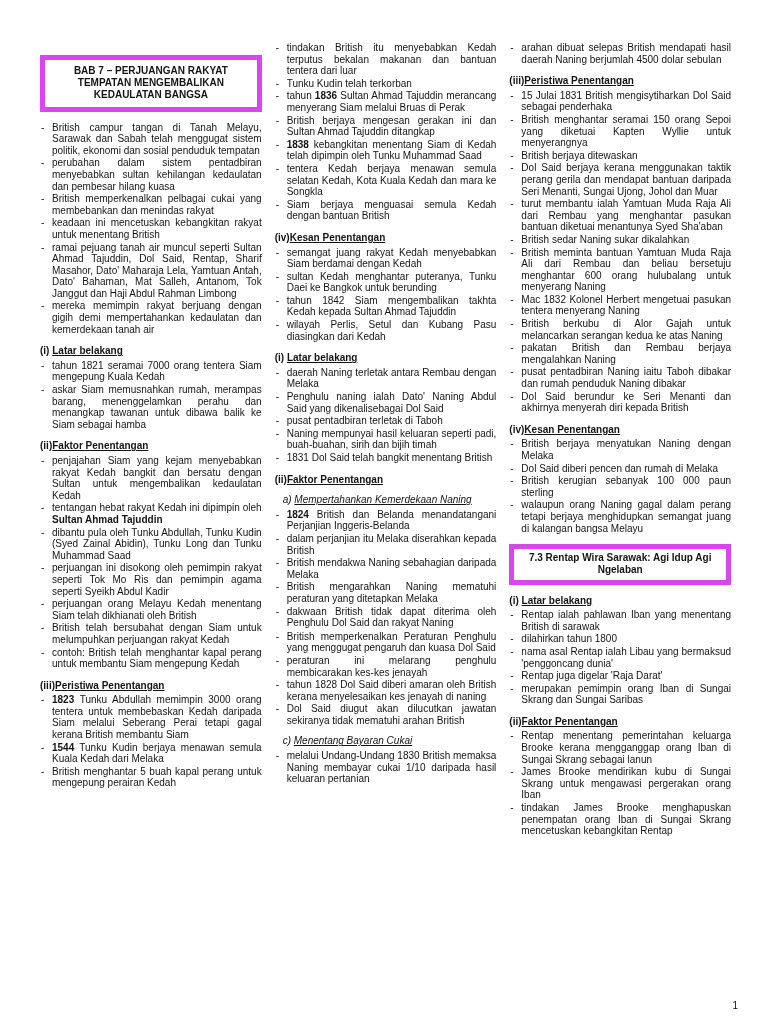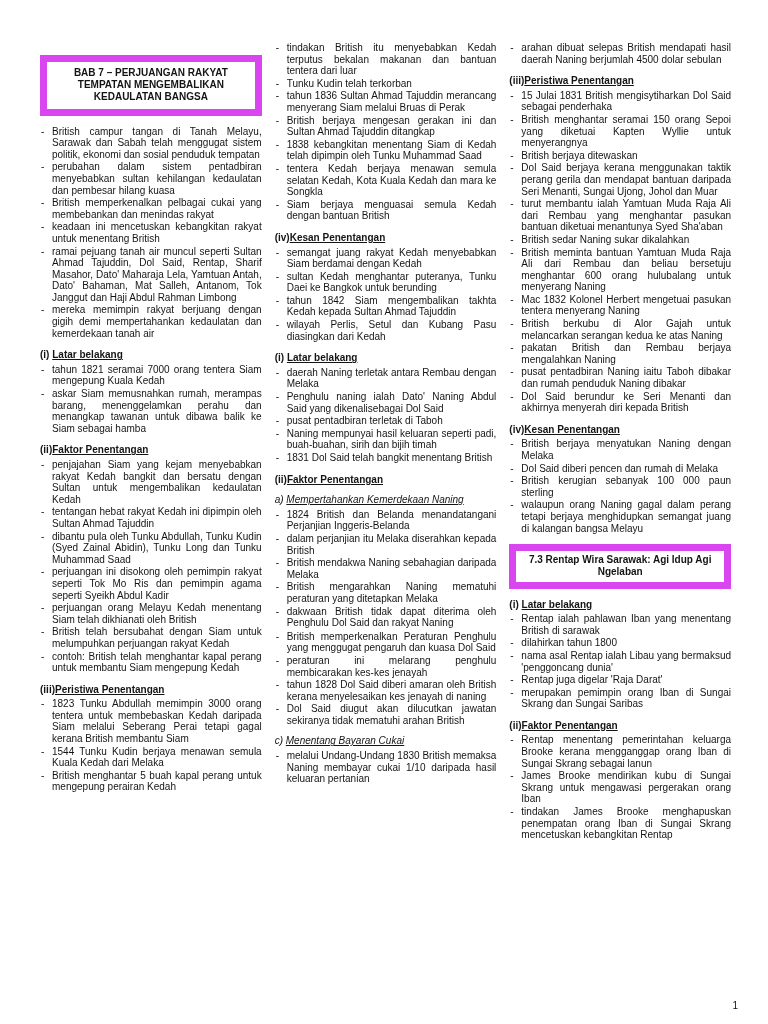--- a/index.html
+++ b/index.html
@@ -5,33 +5,33 @@
   html,body{margin:0;padding:0;}
   body{
     width:768px;height:1024px;background:#ffffff;
     font-family:"Liberation Sans","DejaVu Sans",sans-serif;
     color:#141414;
   }
   #page{position:relative;width:768px;height:1024px;background:#fff;overflow:hidden;}
   #columns{display:flex;gap:13px;padding:42px 37px 0 40px;align-items:flex-start;}
   .col{flex:1 1 0;min-width:0;font-size:10px;line-height:1.16;text-align:justify;}
   .box{
-    border:7px solid #d946ef;font-weight:bold;text-align:center;
+    border:5px solid #d946ef;font-weight:bold;text-align:center;
     padding:3px 5px;margin:10px 0 10px 0;line-height:1.22;
   }
   .box.titlebox{margin-top:13px;padding:5px 6px;}
   .box .box-sub{font-weight:normal;}
   .heading{font-weight:bold;text-align:left;margin:10px 0 3px 0;}
   .heading .h-label{text-decoration:underline;}
-  .subheading{font-style:italic;text-align:left;margin:9px 0 3px 0;}
+  .subheading{font-style:italic;text-align:left;margin:9px 0 3px 8px;}
   .subheading .sh-label{text-decoration:underline;}
   .bullets{margin:0 0 2px 0;}
   .bullet{position:relative;padding-left:12px;margin:0 0 1px 0;}
   .bullet .marker{position:absolute;left:1px;top:0;}
-  b{font-weight:normal;}
+  b{font-weight:bold;}
   #page-num{position:absolute;right:30px;bottom:13px;font-size:10px;text-align:right;}
 </style>
 </head>
 <body>
 
 <div id="page">
   <div id="columns">
       <div class="col">
         <div class="box titlebox">
           <div class="box-line">BAB 7 – PERJUANGAN RAKYAT</div>

